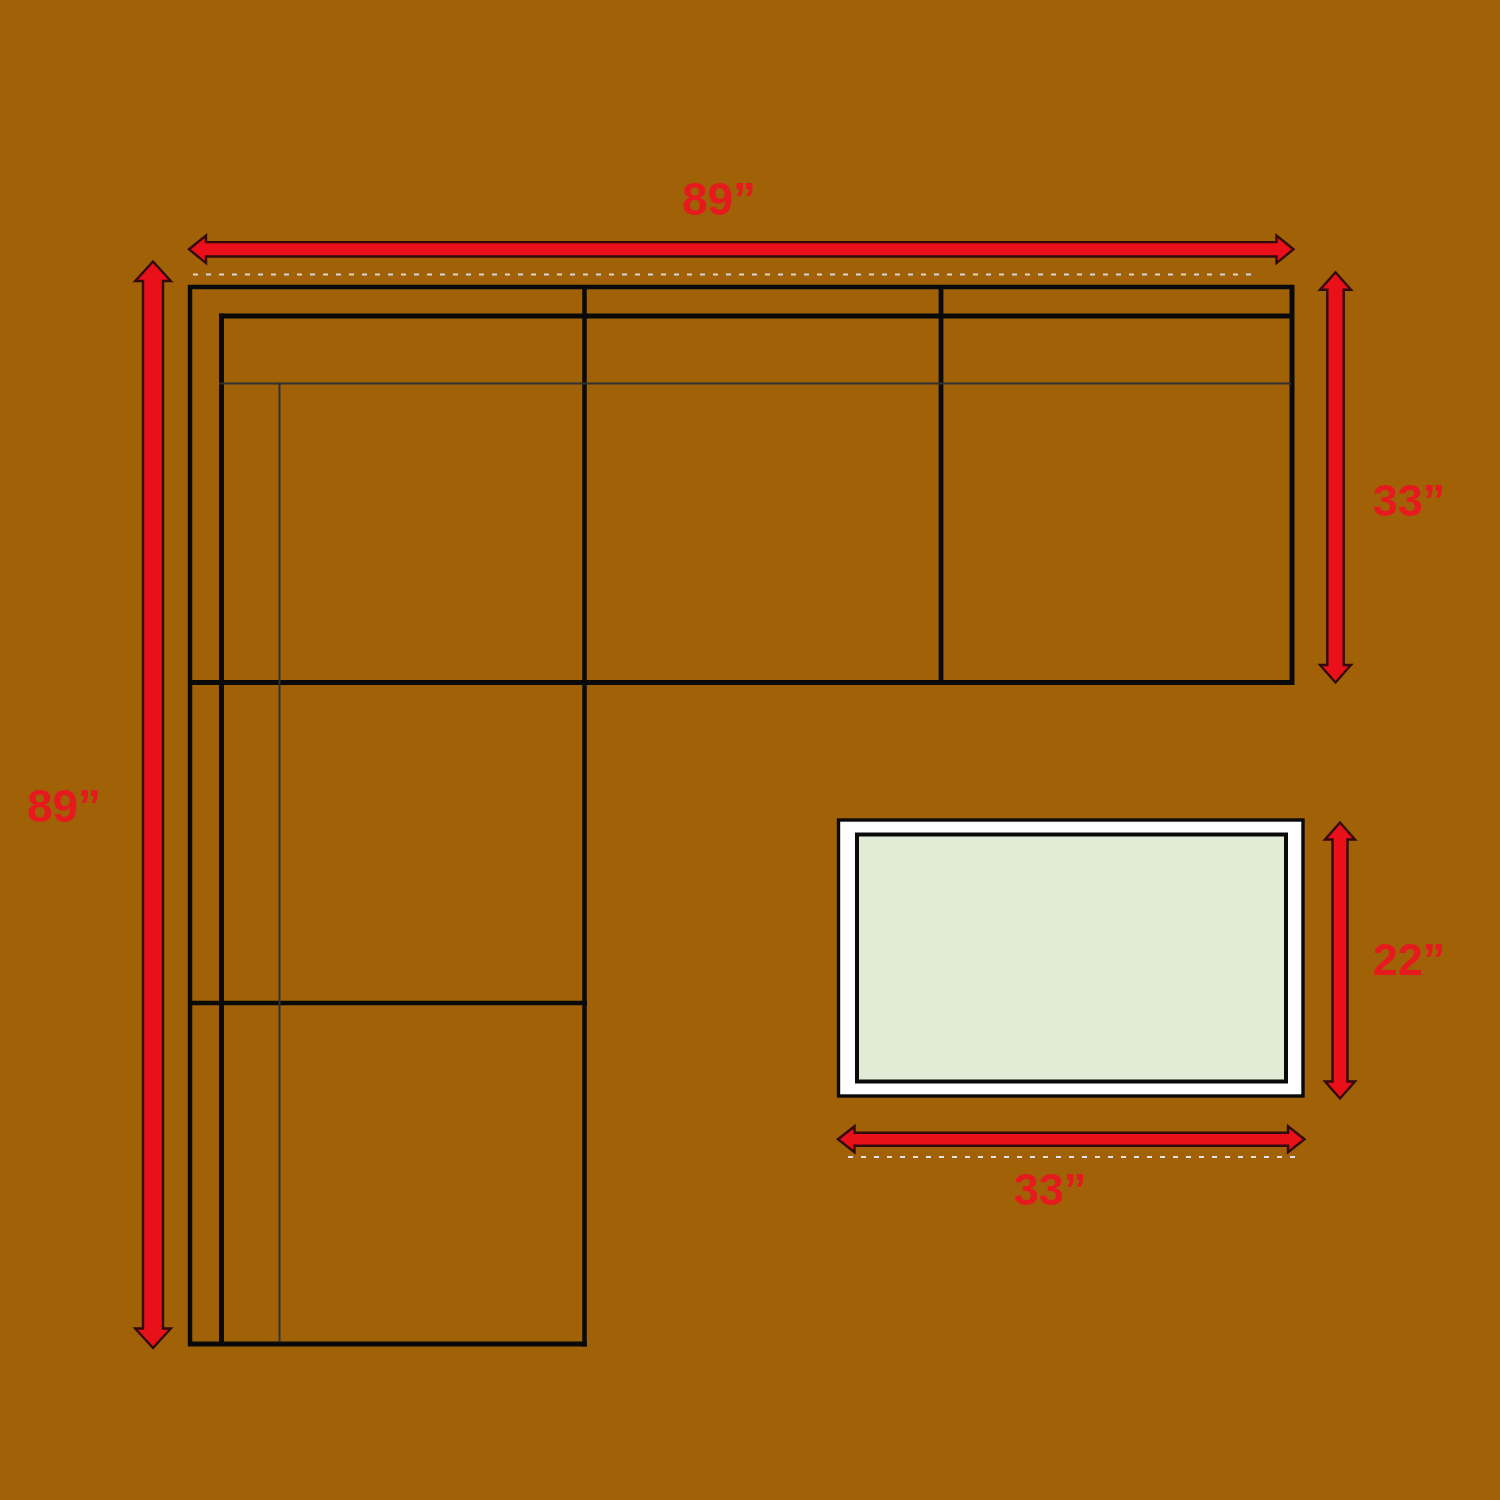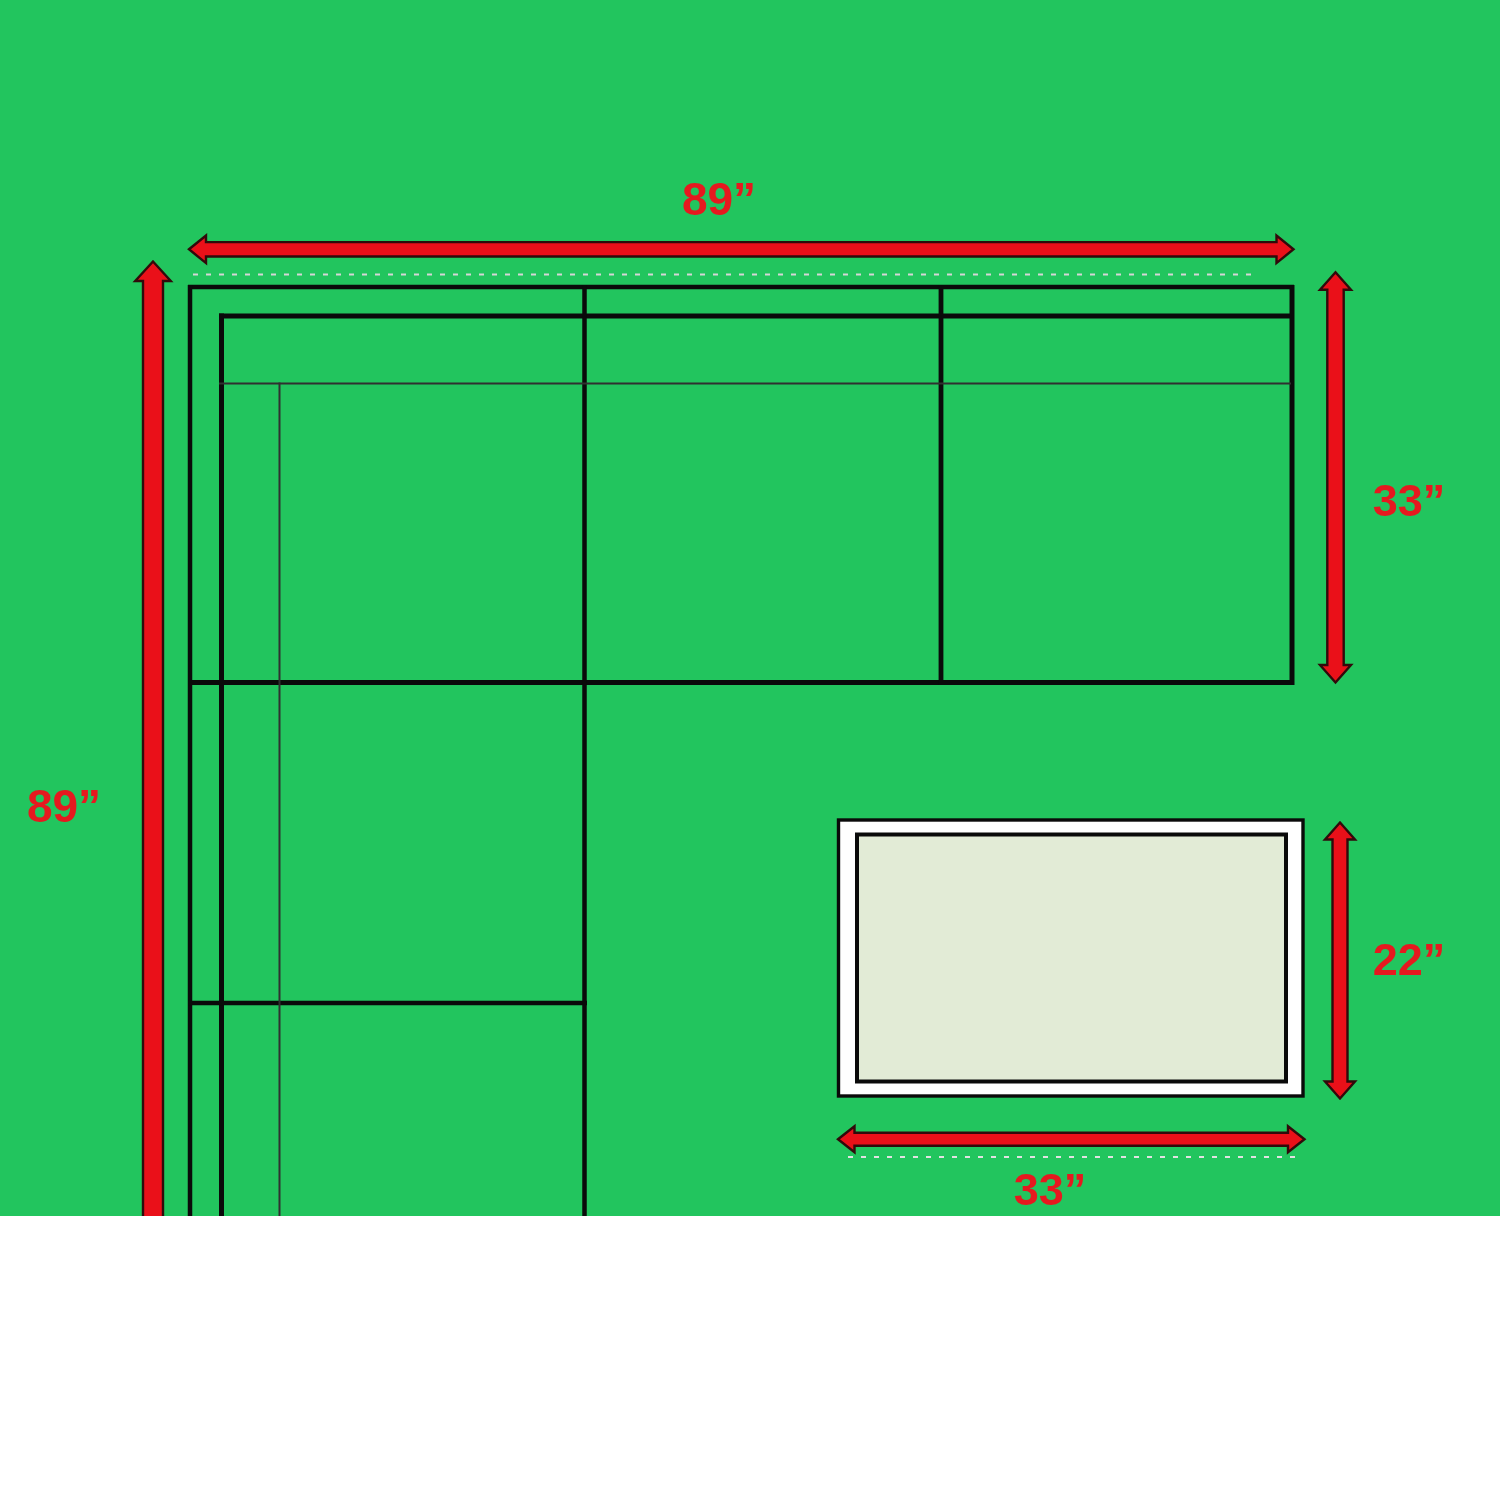--- a/index.html
+++ b/index.html
@@ -1,16 +1,16 @@
 <!DOCTYPE html>
 <html><head>
 <meta charset="utf-8">
 <style>
   html,body{margin:0;padding:0;background:#ffffff;}
-  .page{width:1500px;height:1216px;position:relative;background:#22c55e;
+  .page{width:1500px;height:1500px;position:relative;background:#a16207;
         font-family:"Liberation Sans", sans-serif;}
   svg{position:absolute;top:0;left:0;}
   text{font-family:"Liberation Sans", sans-serif;font-weight:bold;fill:#e6191f;}
 </style>
 </head>
 <body>
 
 <div class="page">
 <svg width="1500" height="1500" viewBox="0 0 1500 1500">
 

